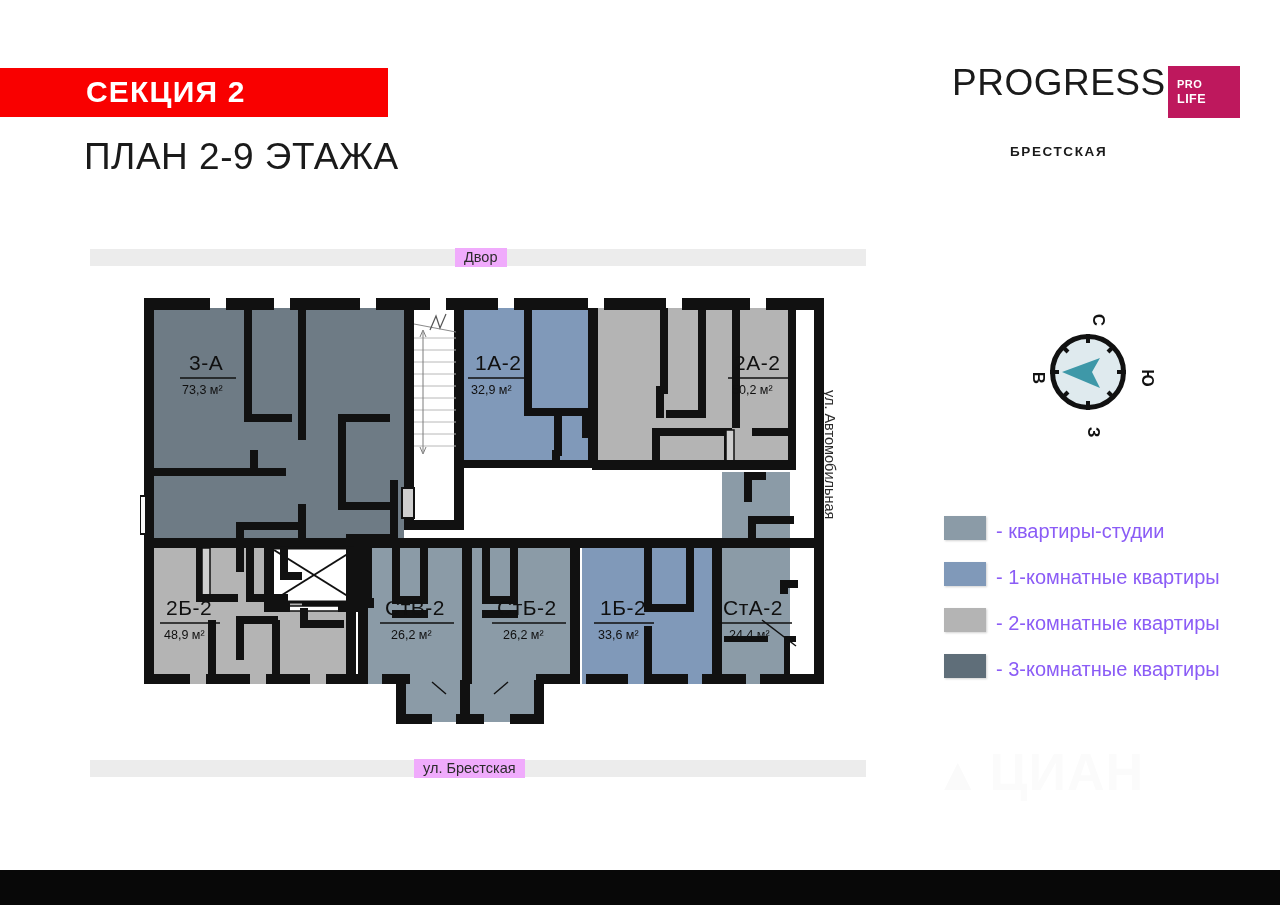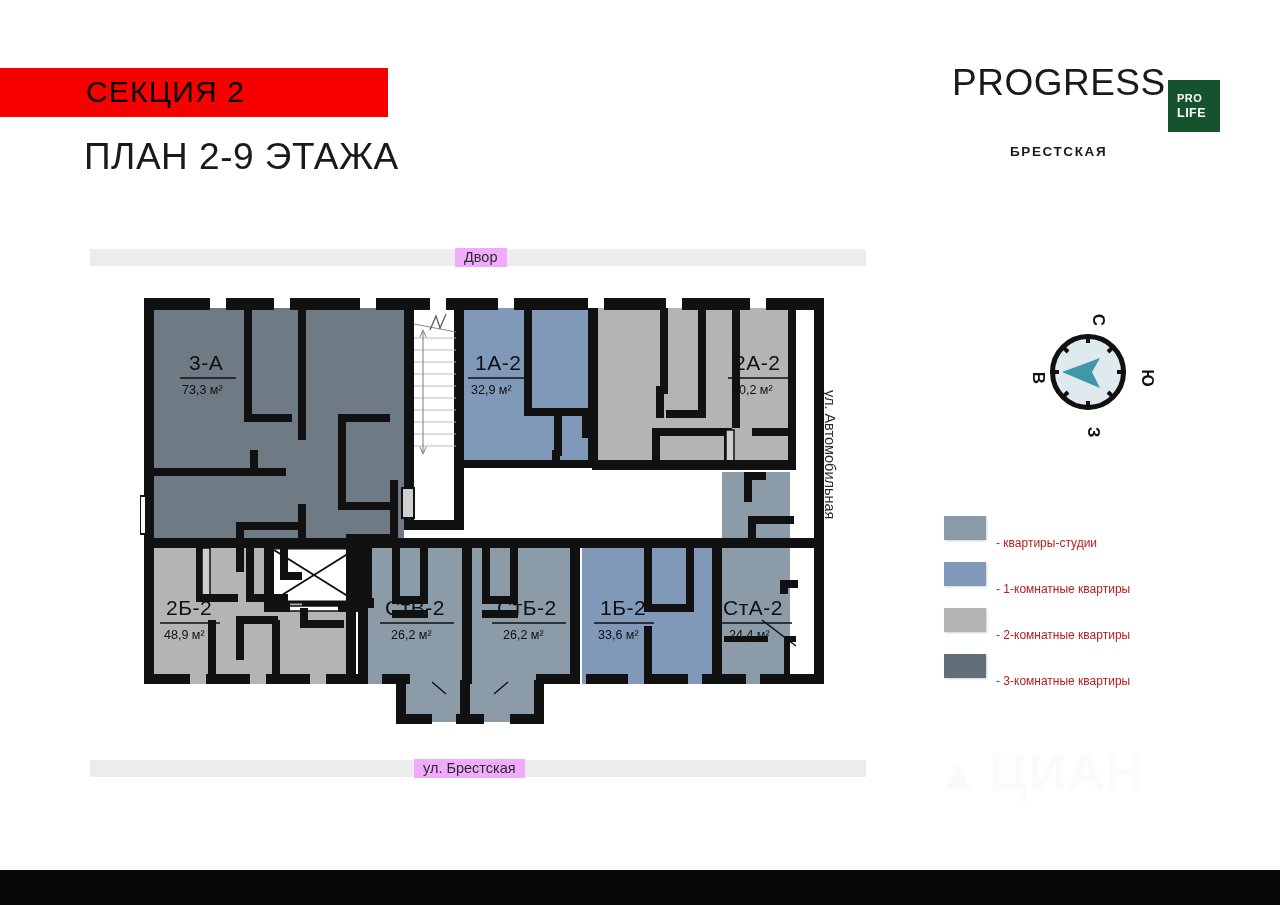--- a/index.html
+++ b/index.html
@@ -16,22 +16,22 @@
 
   
   #section-banner {
     position: absolute; left: 0; top: 68px;
     width: 388px; height: 49px;
     background: #f90000;
   }
   #section-banner .label {
     position: absolute; left: 86px; top: 50%;
     transform: translateY(-52%);
-    color: #000000;
-    font-size: 30px; letter-spacing: 1.2px; font-weight: 400;
+    color: #ffffff;
+    font-size: 30px; letter-spacing: 1.2px; font-weight: 700;
     white-space: nowrap;
   }
   #plan-title {
     position: absolute; left: 84px; top: 136px;
     font-size: 37px; letter-spacing: 0.5px; color: #1a1a1a;
     white-space: nowrap;
   }
 
   
   #logo { position: absolute; left: 952px; top: 62px; width: 268px; height: 60px; }
@@ -41,22 +41,22 @@
     white-space: nowrap;
     text-align: center;
   }
   #logo .sub {
     position: absolute; left: 58px; top: 41px;
     font-size: 13.5px; letter-spacing: 1.6px; color: #1a1a1a; font-weight: 700;
     white-space: nowrap;
     margin-top: 41px;
   }
   #logo .badge {
-    position: absolute; left: 216px; top: 18px;
-    width: 52px; height: 52px; background: #14532d;
+    position: absolute; left: 216px; top: 4px;
+    width: 72px; height: 52px; background: #be185d;
   }
   #logo .badge .l1 {
     position: absolute; left: 9px; top: 12px;
     color: #ffffff; font-size: 11px; font-weight: 700; letter-spacing: .5px;
   }
   #logo .badge .l2 {
     position: absolute; left: 9px; top: 26px;
     color: #ffffff; font-size: 12.5px; font-weight: 700; letter-spacing: .5px;
   }
 
@@ -99,22 +99,22 @@
   #cdir-s { left: 62px; top: 112px;transform: rotate(90deg); transform-origin: center; }
 
   
   #legend { position: absolute; left: 944px; top: 512px; width: 300px; }
   .legend-row { position: relative; height: 46px; }
   .legend-sw {
     position: absolute; left: 0; top: 4px; width: 42px; height: 24px;
     box-shadow: 1px 1px 2px rgba(0,0,0,.18);
   }
   .legend-tx {
-    position: absolute; left: 52px; top: 16px;
-    font-size: 12px; color: #b91c1c; white-space: nowrap; line-height: 30px;
+    position: absolute; left: 52px; top: 4px;
+    font-size: 20px; color: #8b5cf6; white-space: nowrap; line-height: 30px;
   }
 
   
   #watermark {
     position: absolute; left: 935px; top: 742px;
     font-size: 52px; font-weight: 700; color: #fbfbfb; letter-spacing: 1px;
     white-space: nowrap;
   }
   #watermark .mk { color: #fafafa; margin-right: 8px; font-size: 46px; }
 

